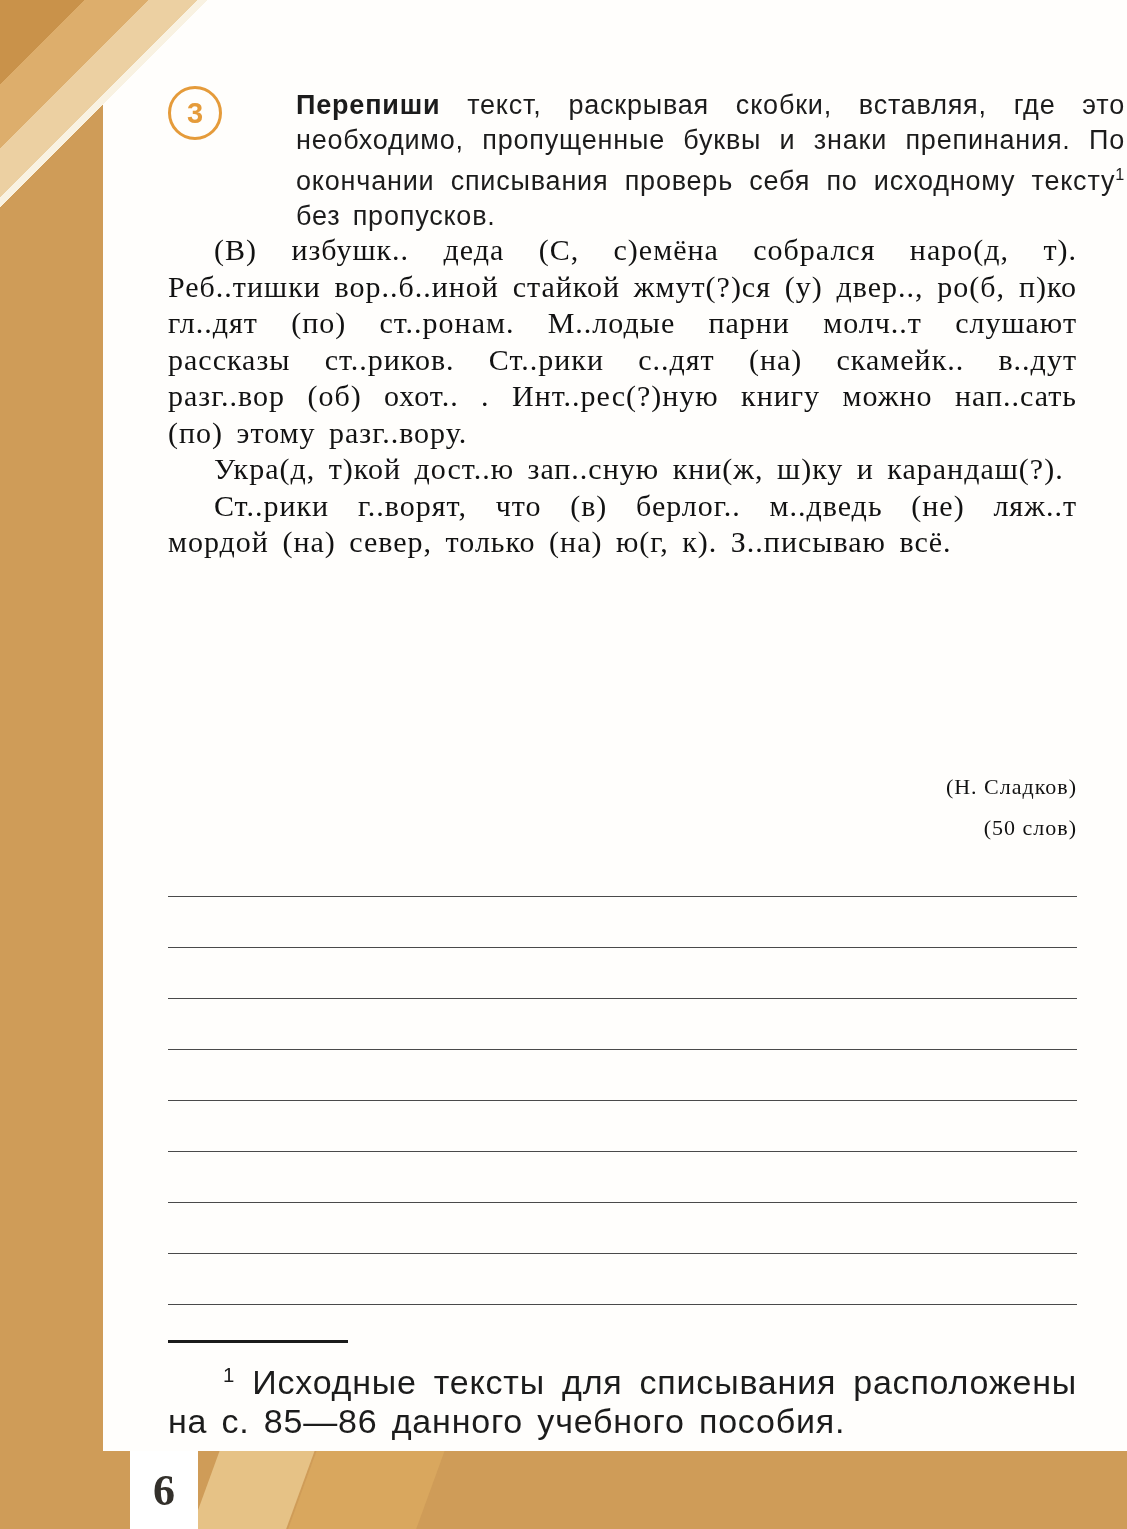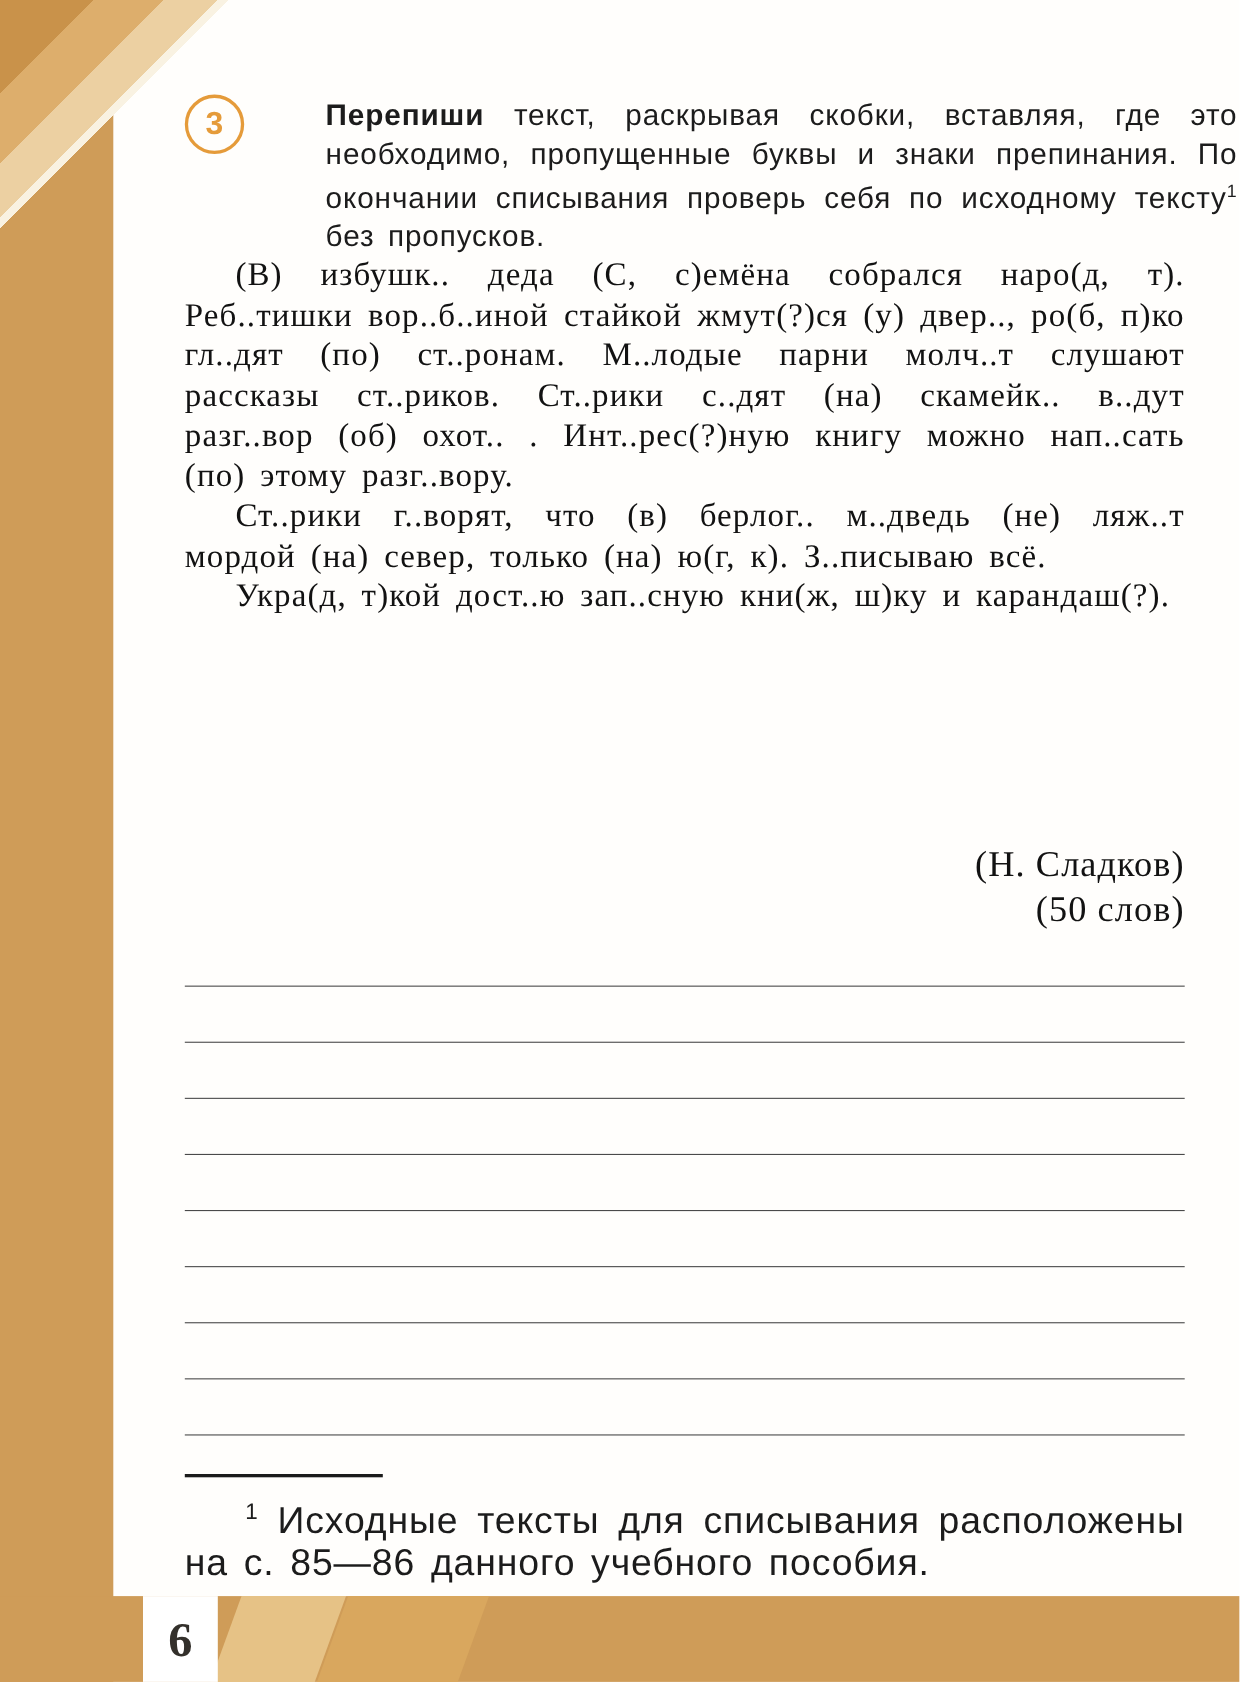--- a/index.html
+++ b/index.html
@@ -59,21 +59,21 @@
     position:absolute; left:168px; top:232px; width:909px;
     font-family:"Liberation Serif", serif;
     font-size:30px; line-height:36.5px; color:#121212;
     text-align:justify; letter-spacing:1px; word-spacing:5px;
   }
   .body-text p { text-indent:46px; }
 
   .author-block {
     position:absolute; right:50px; top:766px; width:500px;
     font-family:"Liberation Serif", serif;
-    font-size:33px; line-height:41px; color:#121212; text-align:right;
+    font-size:22px; line-height:41px; color:#121212; text-align:right;
     letter-spacing:1px;
   }
 
   
   .writing-lines { position:absolute; left:168px; top:846px; width:909px; }
   .writing-line { height:51px; border-bottom:1.5px solid #4a4a4a; }
 
   
   .footnote-rule {
     position:absolute; left:168px; top:1340px; width:180px; height:3px;
@@ -102,22 +102,22 @@
   </div>
 
   <div class="exercise-circle">
     <span>3</span>
   </div>
 
   <p class="instruction"><b>Перепиши</b><span> текст, раскрывая скобки, вставляя, где это необходимо, пропущенные буквы и знаки препинания. По окончании списывания проверь себя по исходному тексту</span><sup>1</sup><span> без пропусков.</span></p>
 
   <div class="body-text">
     <p>(В) избушк.. деда (С, с)емёна собрался наро(д, т). Реб..тишки вор..б..иной стайкой жмут(?)ся (у) двер.., ро(б, п)ко гл..дят (по) ст..ронам. М..лодые парни молч..т слушают рассказы ст..риков. Ст..рики с..дят (на) скамейк.. в..дут разг..вор (об) охот.. . Инт..рес(?)ную книгу можно нап..сать (по) этому разг..вору.</p>
+    <p>Укра(д, т)кой дост..ю зап..сную кни(ж, ш)ку и карандаш(?).</p>
     <p>Ст..рики г..ворят, что (в) берлог.. м..дведь (не) ляж..т мордой (на) север, только (на) ю(г, к). З..писываю всё.</p>
-    <p>Укра(д, т)кой дост..ю зап..сную кни(ж, ш)ку и карандаш(?).</p>
   </div>
 
   <div class="author-block">
     <div>(Н. Сладков)</div>
     <div>(50 слов)</div>
   </div>
 
   <div class="writing-lines">
       <div class="writing-line"></div>
       <div class="writing-line"></div>

